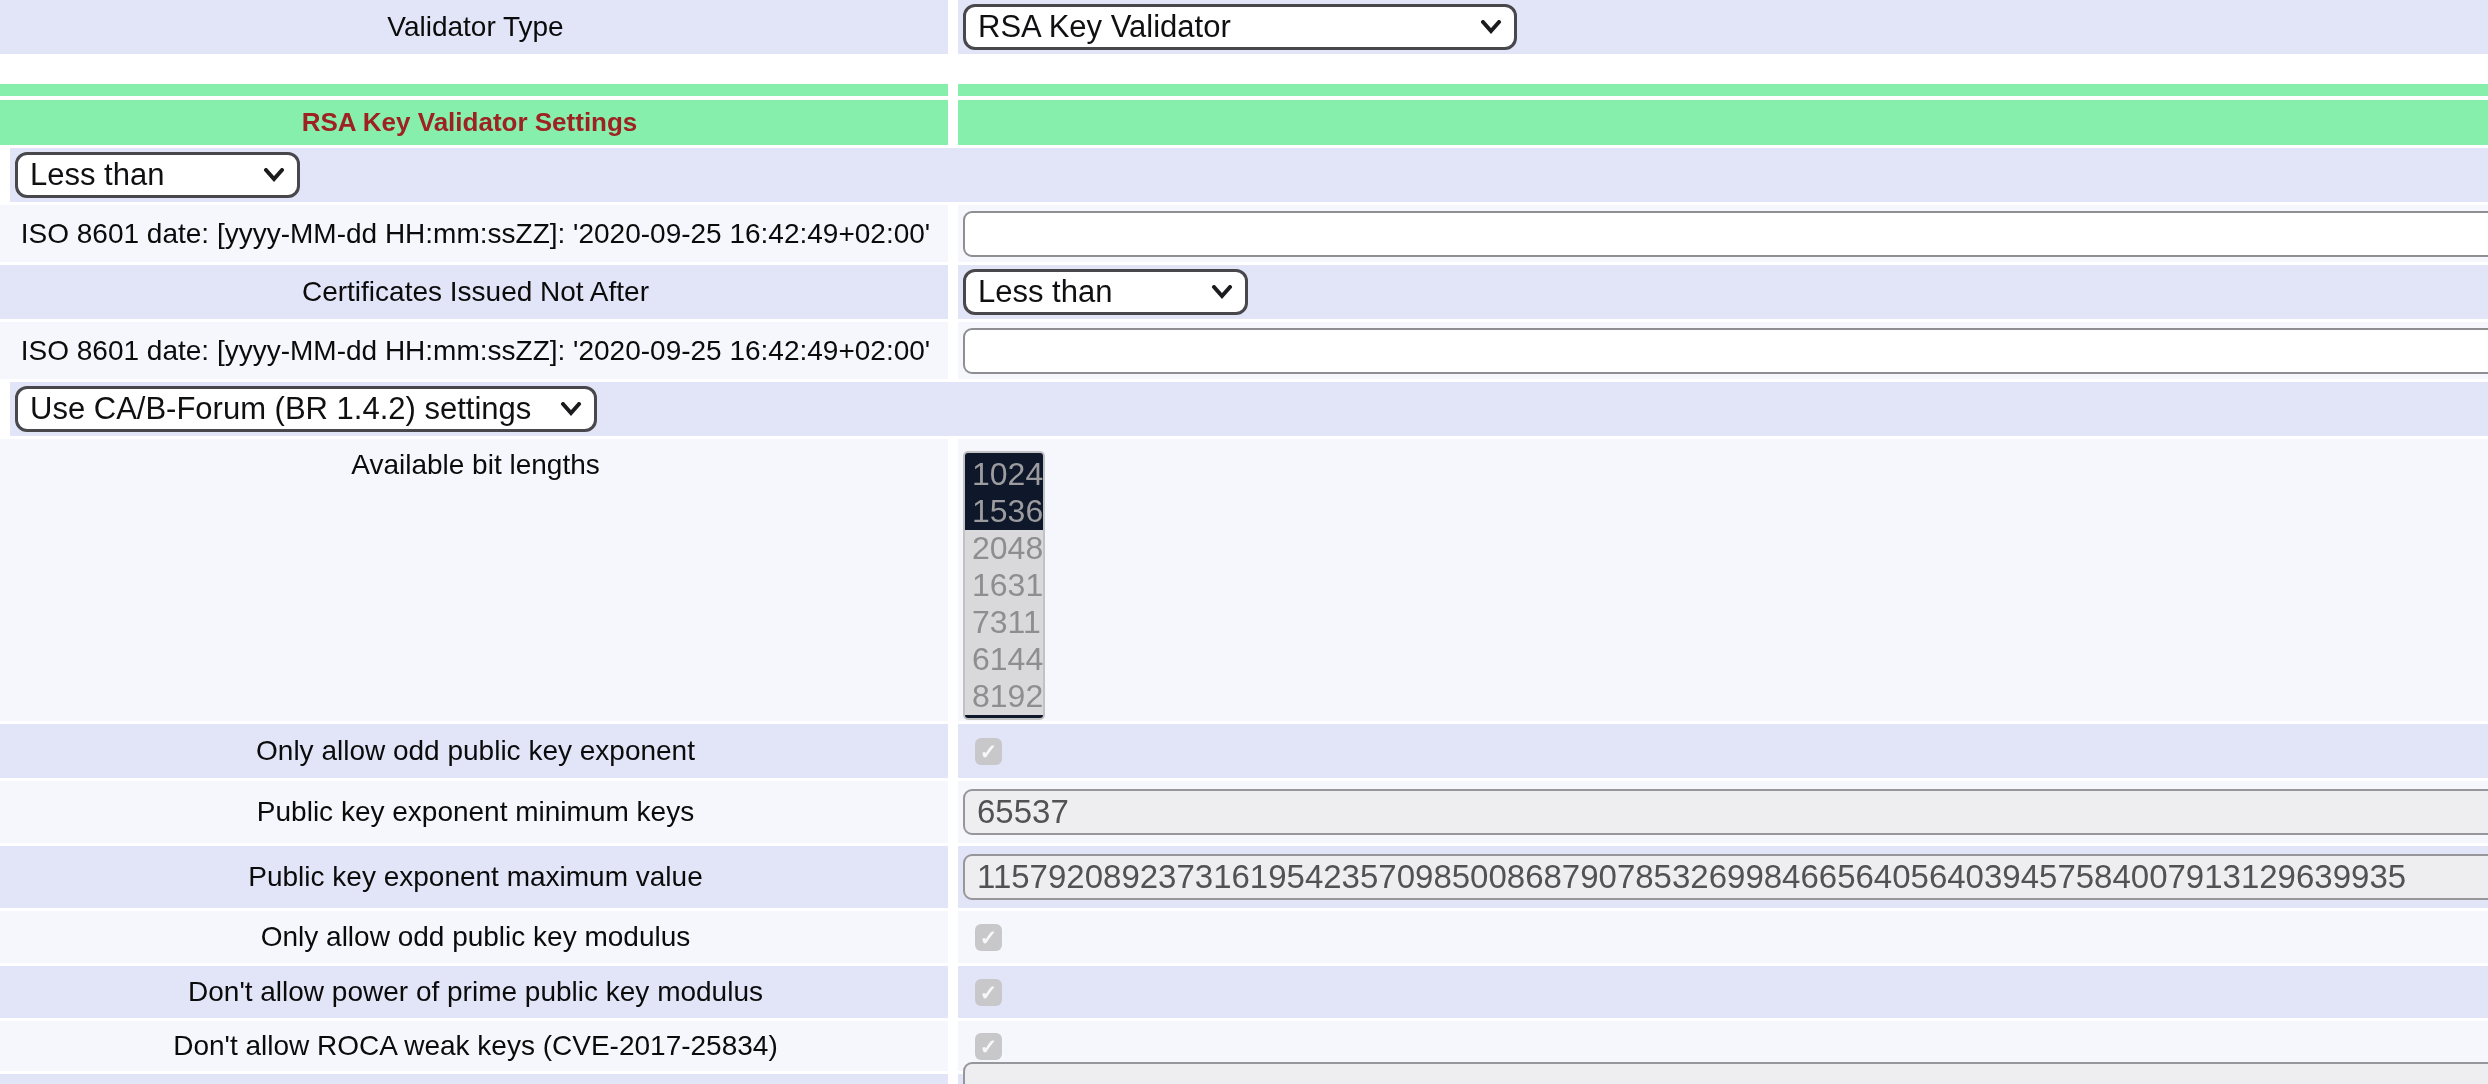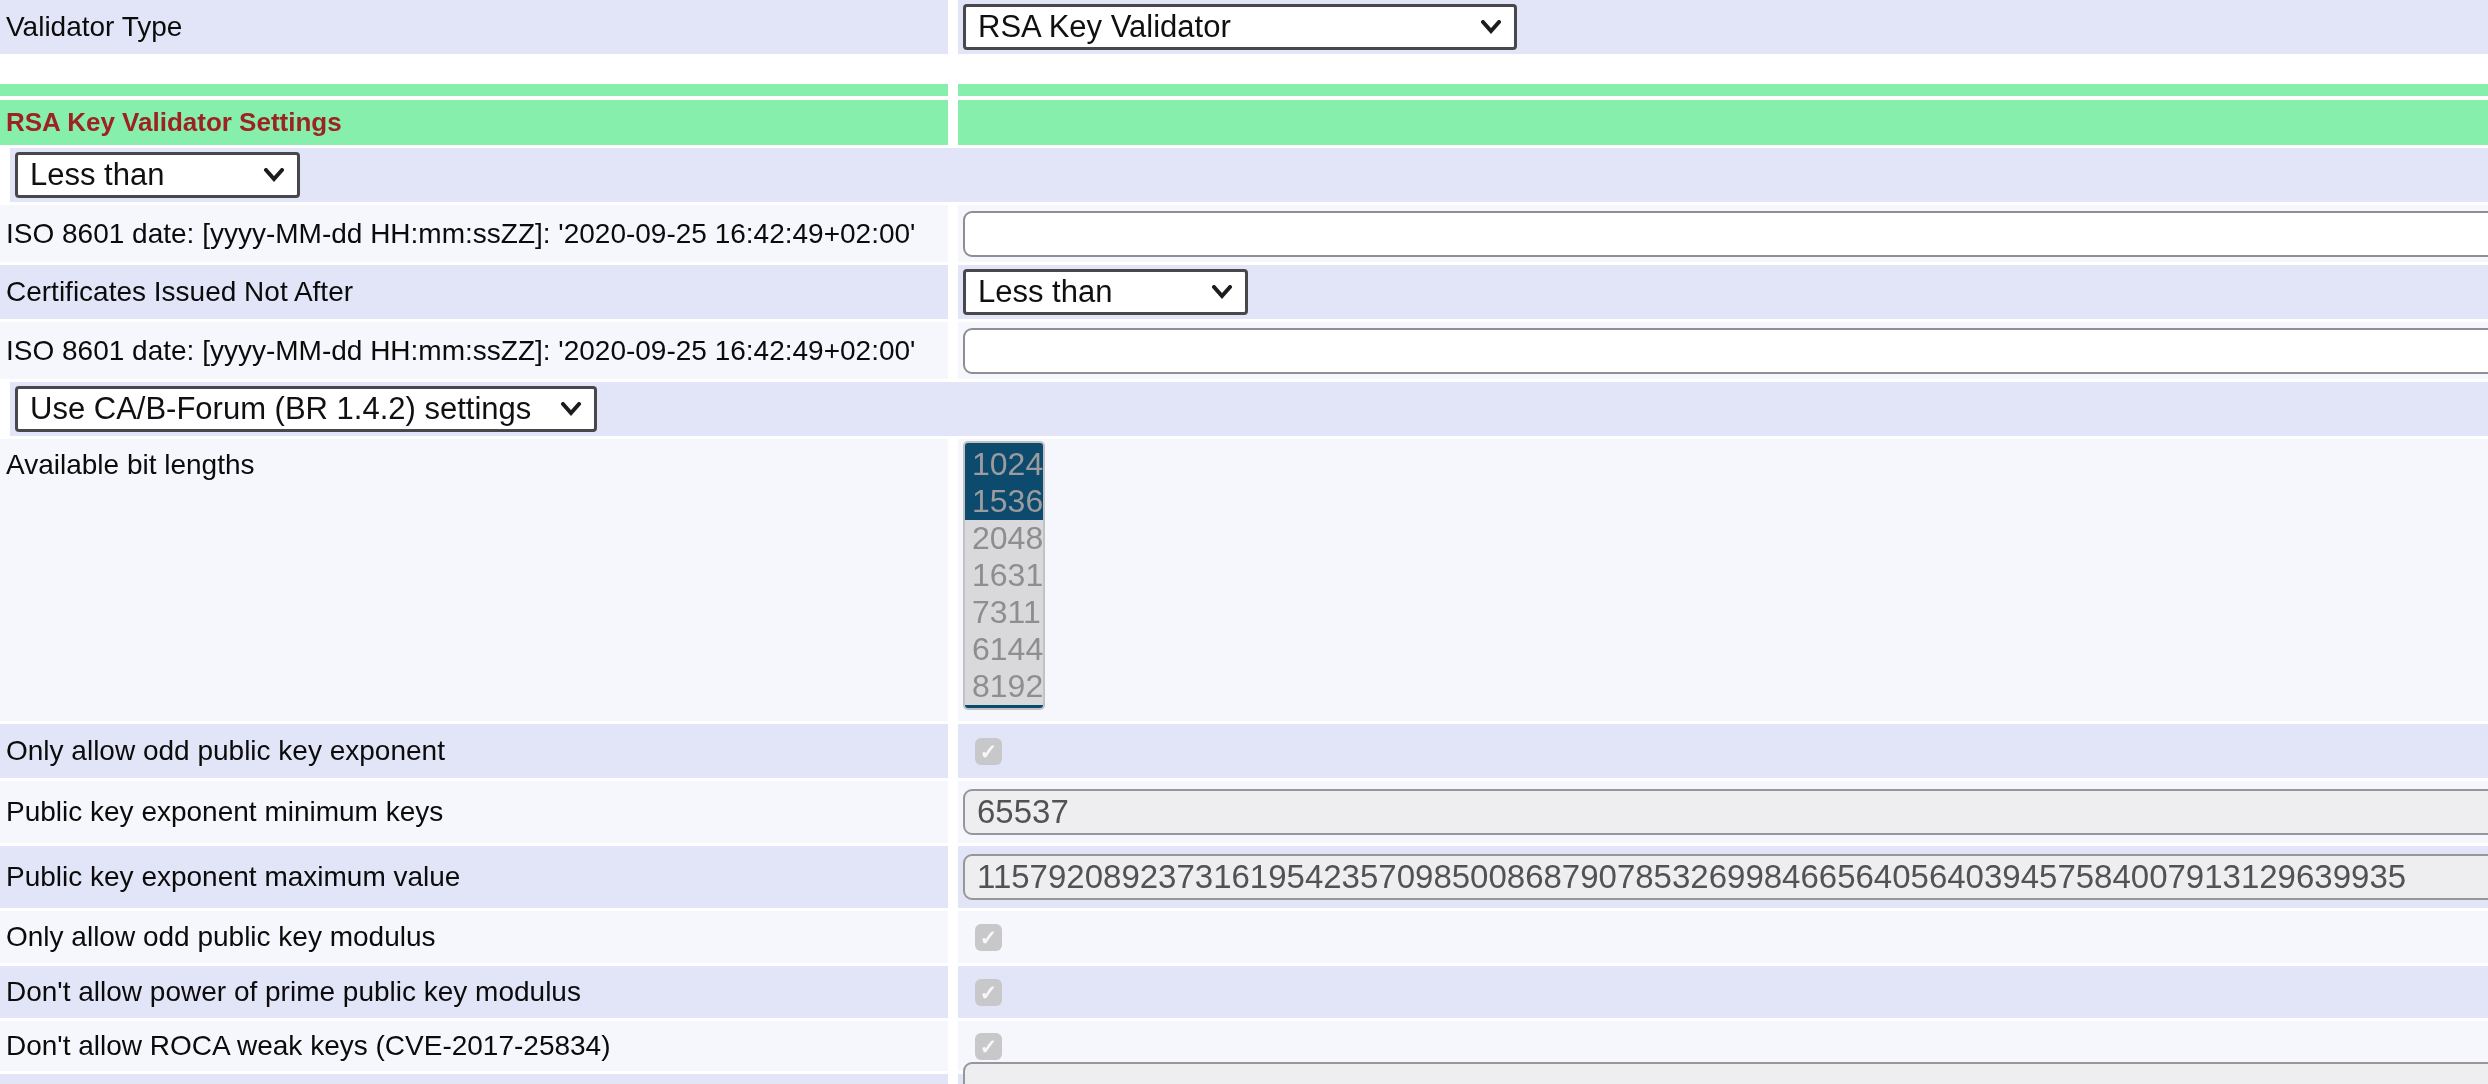--- a/index.html
+++ b/index.html
@@ -1,41 +1,41 @@
 <!DOCTYPE html>
 <html><head>
 <meta charset="utf-8">
 <style>
   html,body{margin:0;padding:0}
   body{
     width:2488px;height:1084px;overflow:hidden;background:#ffffff;
     font-family:"Liberation Sans",sans-serif;
   }
   .row{display:flex;margin-bottom:3px}
-  .cl{width:948px;flex:none;display:flex;align-items:center;justify-content:flex-start;
+  .cl{width:948px;flex:none;display:flex;align-items:center;justify-content:center;
       padding:0 3px 0 6px;box-sizing:border-box}
   .cr{flex:1;margin-left:10px;display:flex;align-items:center;padding-left:5px;box-sizing:border-box}
   .lav{background:#e2e5f7}
   .lt{background:#f6f7fc}
   .tan{background:#86efac}
   .lbl{font-size:28px;color:#0b0b0c;white-space:nowrap}
   .title{font-size:26px;font-weight:bold;color:#9e2222;padding-right:12px;white-space:nowrap}
-  .select{height:46px;border:3px solid #48484c;border-radius:4px;background:#ffffff;
+  .select{height:46px;border:3px solid #48484c;border-radius:12px;background:#ffffff;
       display:flex;align-items:center;justify-content:space-between;
       padding:0 12px;box-sizing:border-box;font-size:31px;color:#101012;white-space:nowrap;cursor:default}
   .select .cap{margin-left:14px;flex:none;display:flex;align-items:center}
   .inp{height:46px;border:2px solid #8e8e93;border-radius:9px;background:#ffffff;
       box-sizing:border-box;font-family:"Liberation Sans",sans-serif;font-size:33px;color:#3e3e41;
       padding:0 12px;width:1560px;flex:none}
   .inp.dis{background:#eeeef1;color:#525255;border-color:#96969b}
   .chk{width:27px;height:27px;border-radius:6px;background:#c8c8cb;margin-left:12px;flex:none;
       display:flex;align-items:center;justify-content:center;color:#f8f8f8;
       font-size:21px;font-weight:bold;line-height:1}
-  .lb{width:82px;border:2px solid #c2c2c5;border-radius:5px;background:#0c4a6e;
-      padding:3px 0;margin-top:2px;box-sizing:border-box;flex:none}
+  .lb{width:82px;border:2px solid #c2c2c5;border-radius:5px;background:#0f172a;
+      padding:3px 0;margin-top:12px;box-sizing:border-box;flex:none}
   .opt{height:37px;line-height:37px;padding-left:7px;font-size:32px;color:#9c9c9f;white-space:nowrap}
   .opt.sel{background:#d9d9db;color:#8e8e91}
   .top{align-items:flex-start}
   .cl.top{padding-top:10px}
   .spacer27{height:27px}
   .strip{height:12px;margin-bottom:4px}
   .hdr{height:45px}
   .h54{height:54px}.h57{height:57px}.h52{height:52px}.h50{height:50px}.h62{height:62px}
   .h282{height:282px}
   .partial{height:13px;margin-bottom:0;overflow:visible}

